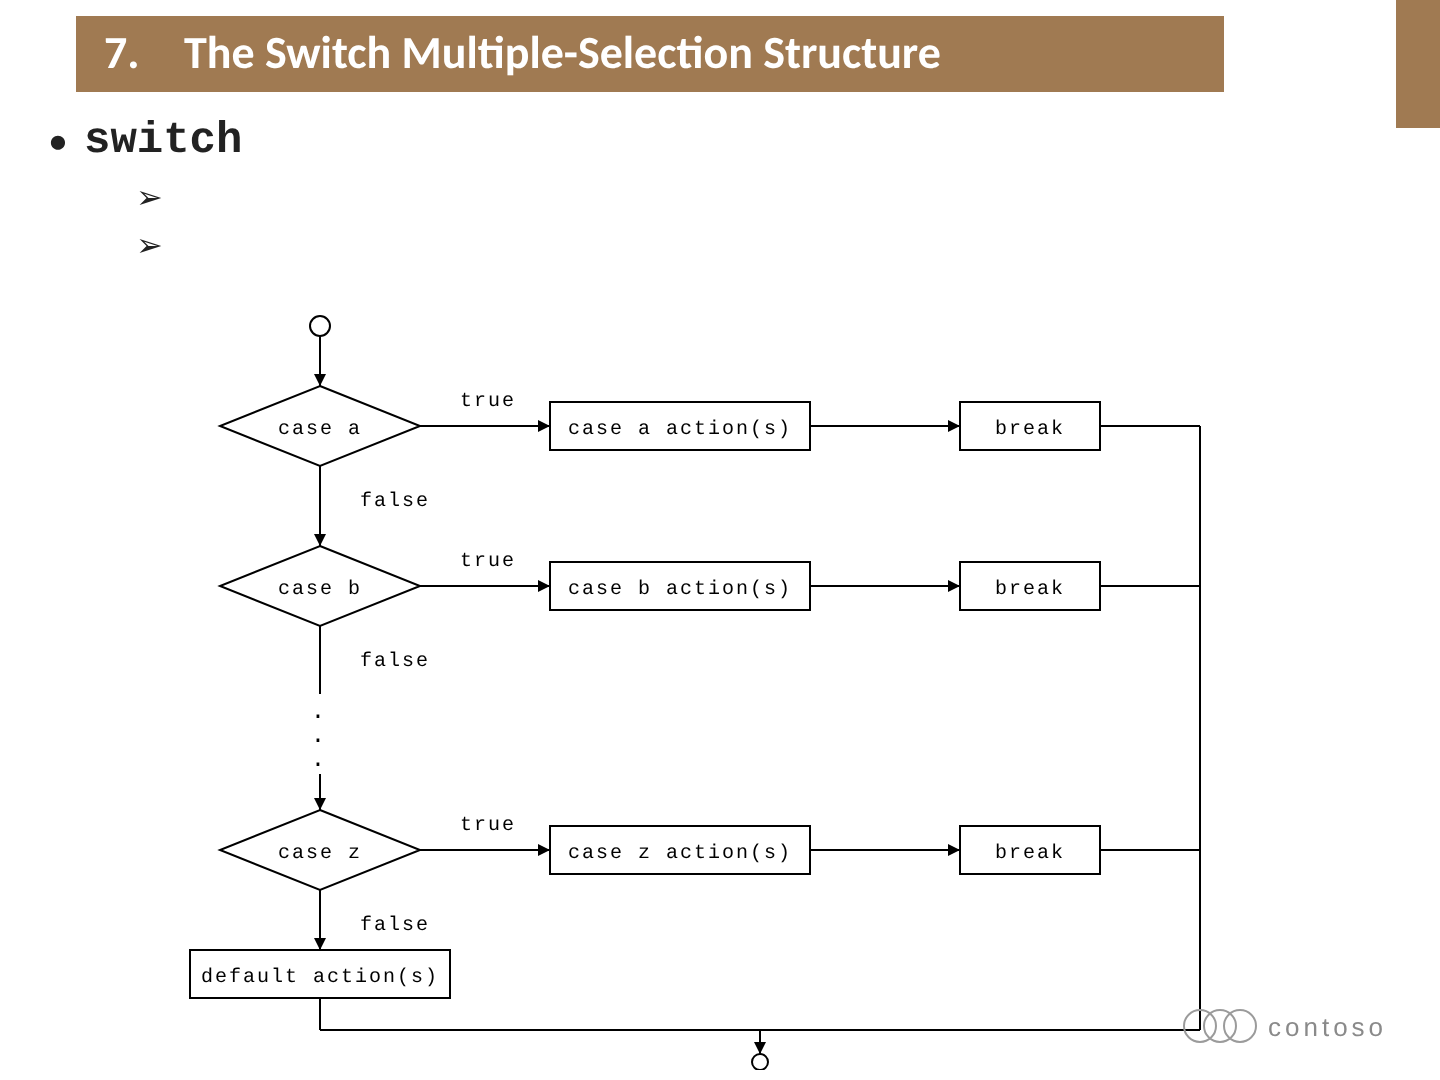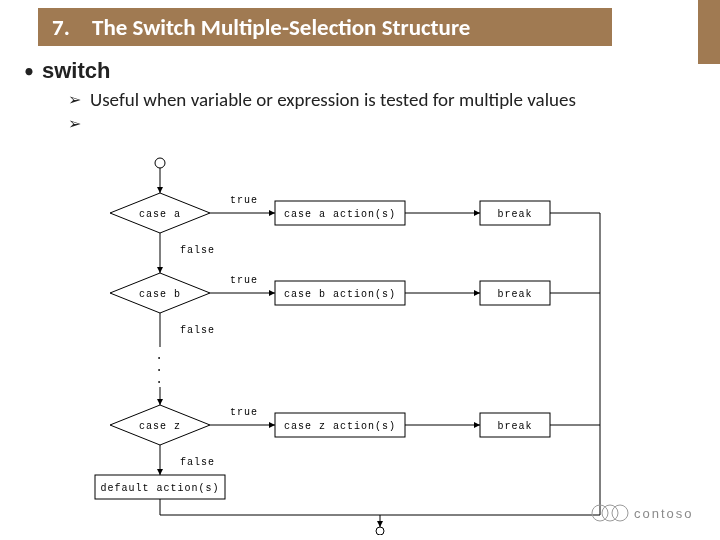--- a/index.html
+++ b/index.html
@@ -3,21 +3,21 @@
 <meta charset="utf-8">
 <style>
   html,body{margin:0;padding:0;width:720px;height:540px;background:#fff;font-family:Calibri,Arial,sans-serif;color:#222;overflow:hidden}
   .slide{position:relative;width:720px;height:540px;box-sizing:border-box}
   .title-band{position:absolute;left:38px;top:8px;width:560px;height:38px;background:#a07a52;color:#fff;display:flex;align-items:center;padding-left:14px;font-size:23px;font-weight:700}
   .title-num{width:40px}
   .accent-strip{position:absolute;right:0;top:0;width:22px;height:64px;background:#a07a52}
   .bullets{position:absolute;left:24px;top:58px;width:660px;font-size:20px}
   .bullet-row{display:flex;align-items:flex-start;margin-bottom:2px}
   .bdot{width:18px;font-size:20px;line-height:26px}
-  .btxt{font-family:Liberation Sans, sans-serif;font-weight:700;font-size:22px}
+  .btxt{font-family:Liberation Mono, monospace;font-weight:700;font-size:22px}
   .sub{margin-left:44px;margin-top:4px}
   .sub-row{display:flex;align-items:flex-start;font-size:19px;line-height:24px}
   .arrow{width:22px;font-size:16px}
   .mono{font-family:"Courier New",monospace;font-weight:700}
 
   
   .chart{position:absolute;left:60px;top:155px;width:600px;height:380px}
   .chart svg{position:absolute;left:0;top:0}
   .fc-text{font-family:"Courier New",monospace;font-size:10px;letter-spacing:1px}
   .diamond{fill:#fff;stroke:#000;stroke-width:1}
@@ -39,21 +39,20 @@
   </div>
 
   <div class="bullets">
     <div class="bullet-row">
       <span class="bdot">•</span>
       <span class="btxt">switch</span>
     </div>
     <div class="sub">
       <div class="sub-row">
         <span class="arrow">➢</span>
-        <span>Useful when variable or expression is tested for multiple values</span>
       </div>
       <div class="sub-row">
         <span class="arrow">➢</span>
       </div>
     </div>
   </div>
 
   <div class="chart">
     <svg width="600" height="380">
       <defs>

